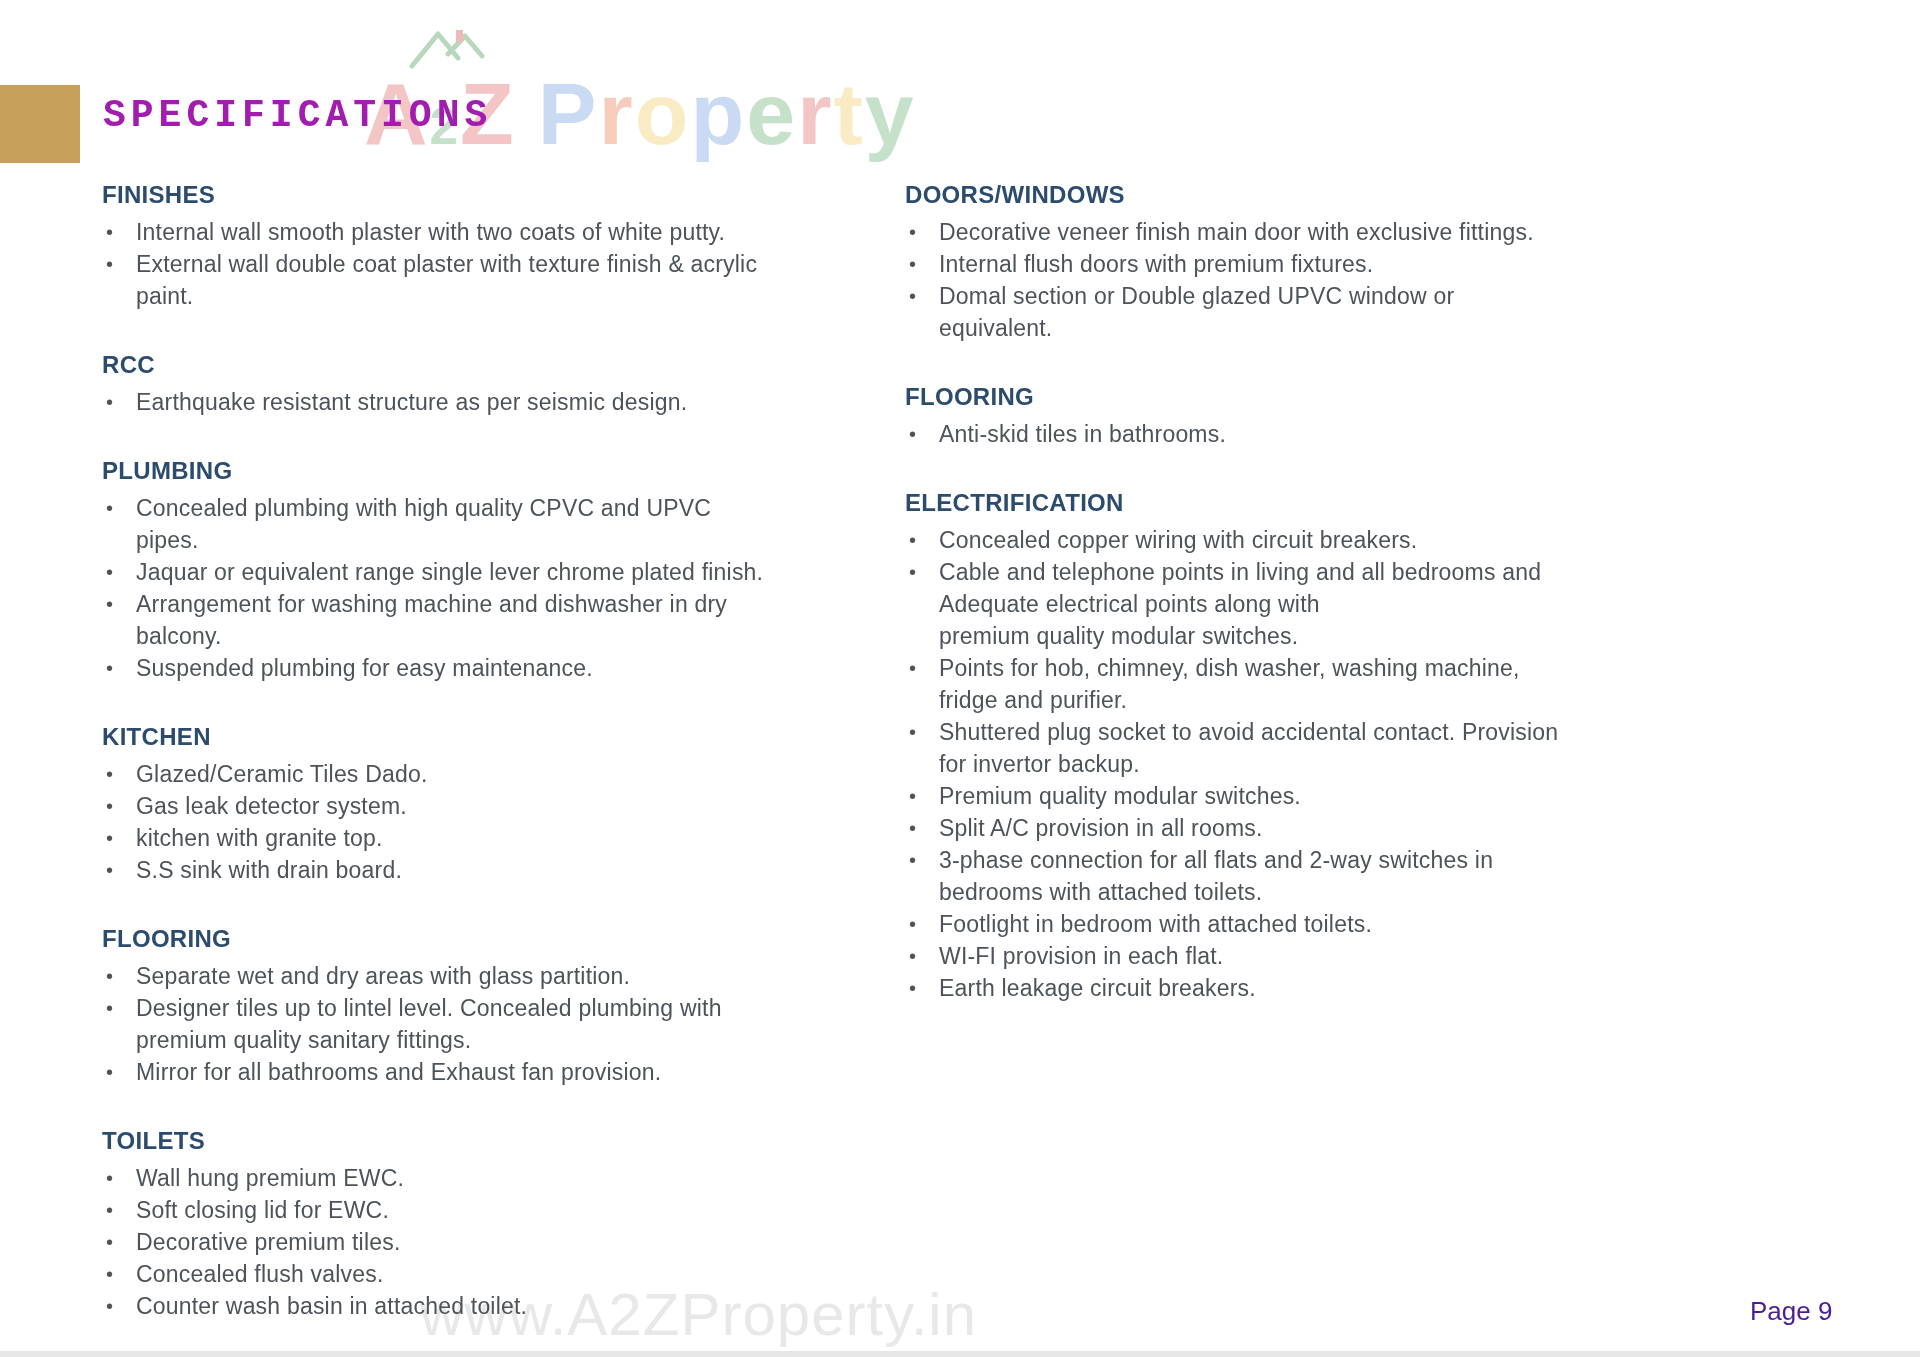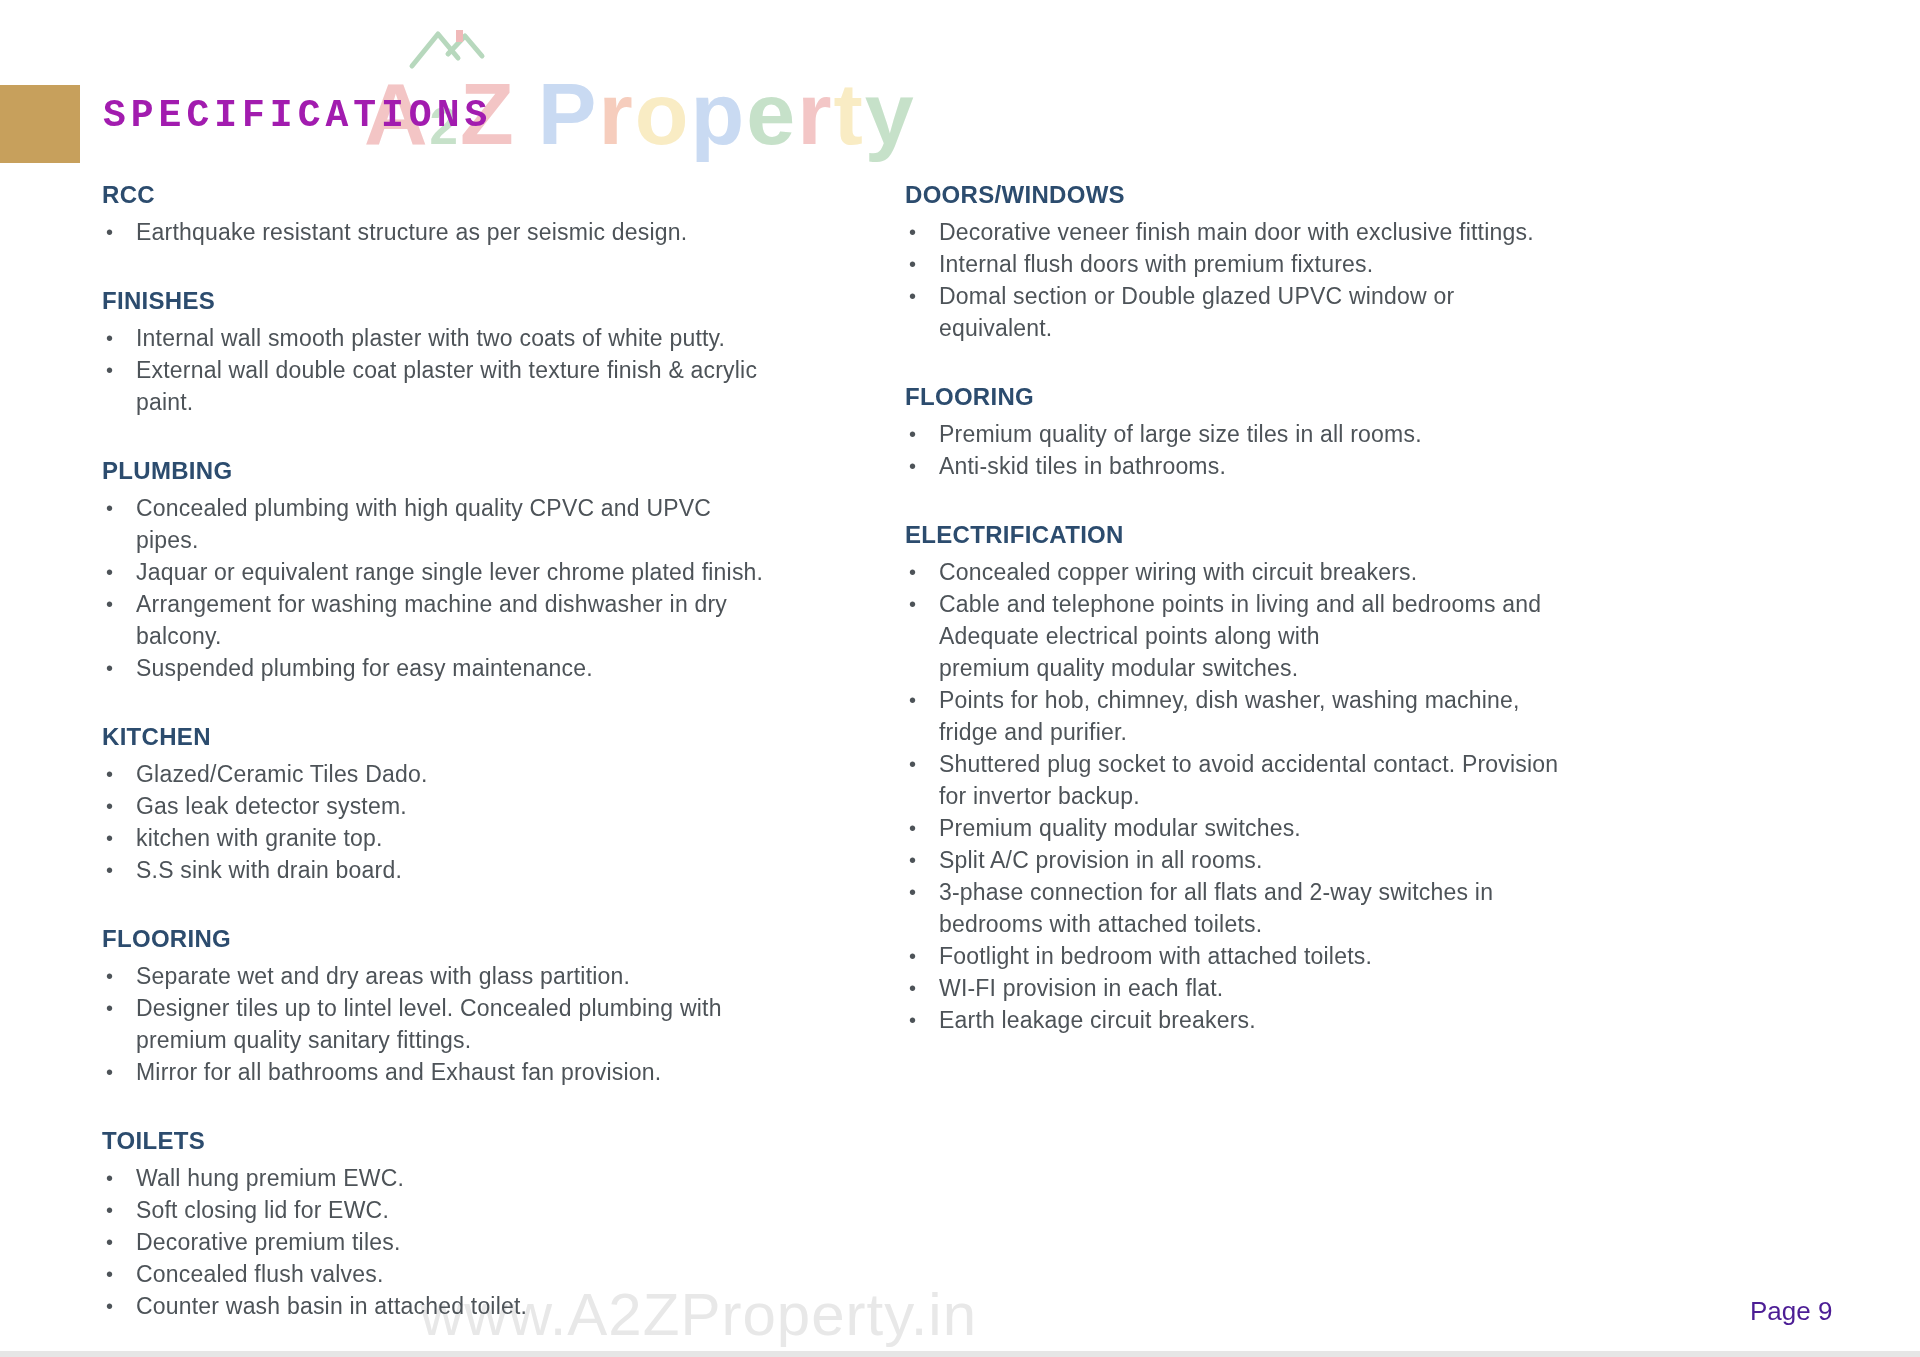--- a/index.html
+++ b/index.html
@@ -110,32 +110,32 @@
     <svg class="house-icon" viewBox="0 0 78 50">
       <path d="M4 46 L30 14 L50 38" fill="none" stroke="#b7d8bd" stroke-width="5" stroke-linecap="round" stroke-linejoin="round"></path>
       <path d="M40 34 L57 16 L74 36" fill="none" stroke="#b7d8bd" stroke-width="5" stroke-linecap="round" stroke-linejoin="round"></path>
       <rect x="48" y="10" width="7" height="12" fill="#f0b9b9"></rect>
     </svg>
   </div>
 
   <div class="col col-left">
 
     <div class="spec-section">
-      <div class="spec-heading">RCC</div>
-      <ul class="spec-list">
-        <li class="spec-item">Earthquake resistant structure as per seismic design.</li>
-      </ul>
-    </div>
-
-    <div class="spec-section">
       <div class="spec-heading">FINISHES</div>
       <ul class="spec-list">
         <li class="spec-item">Internal wall smooth plaster with two coats of white putty.</li>
         <li class="spec-item">External wall double coat plaster with texture finish &amp; acrylic
 paint.</li>
+      </ul>
+    </div>
+
+    <div class="spec-section">
+      <div class="spec-heading">RCC</div>
+      <ul class="spec-list">
+        <li class="spec-item">Earthquake resistant structure as per seismic design.</li>
       </ul>
     </div>
 
     <div class="spec-section">
       <div class="spec-heading">PLUMBING</div>
       <ul class="spec-list">
         <li class="spec-item">Concealed plumbing with high quality CPVC and UPVC
 pipes.</li>
         <li class="spec-item">Jaquar or equivalent range single lever chrome plated finish.</li>
         <li class="spec-item">Arrangement for washing machine and dishwasher in dry
@@ -185,21 +185,20 @@
         <li class="spec-item">Decorative veneer finish main door with exclusive fittings.</li>
         <li class="spec-item">Internal flush doors with premium fixtures.</li>
         <li class="spec-item">Domal section or Double glazed UPVC window or
 equivalent.</li>
       </ul>
     </div>
 
     <div class="spec-section">
       <div class="spec-heading">FLOORING</div>
       <ul class="spec-list">
-        <li class="spec-item">Premium quality of large size tiles in all rooms.</li>
         <li class="spec-item">Anti-skid tiles in bathrooms.</li>
       </ul>
     </div>
 
     <div class="spec-section">
       <div class="spec-heading">ELECTRIFICATION</div>
       <ul class="spec-list">
         <li class="spec-item">Concealed copper wiring with circuit breakers.</li>
         <li class="spec-item">Cable and telephone points in living and all bedrooms and
 Adequate electrical points along with

